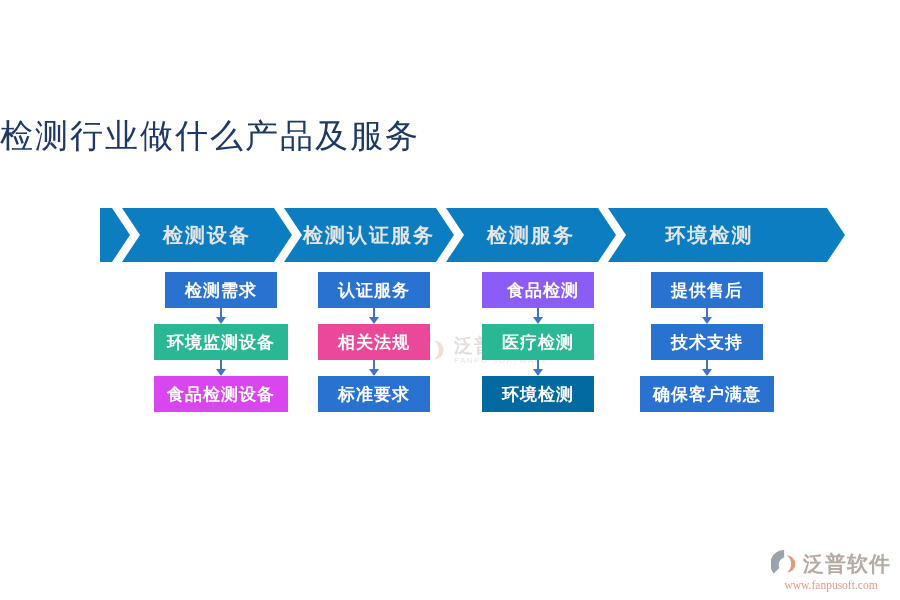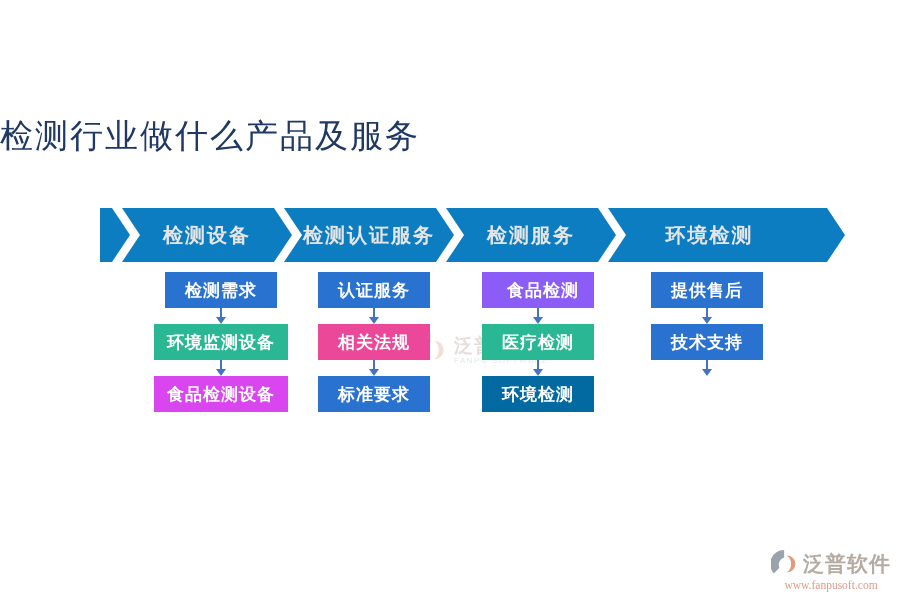--- a/index.html
+++ b/index.html
@@ -173,20 +173,21 @@
     <div class="step-box" style="background-color: rgb(42, 114, 208);">提供售后</div>
     <div class="down-arrow">
         <div class="stem"></div>
         <div class="head"></div>
       </div>
     <div class="step-box" style="background-color: rgb(42, 114, 208);">技术支持</div>
     <div class="down-arrow">
         <div class="stem"></div>
         <div class="head"></div>
       </div>
+    <div class="step-box" style="background-color: rgb(42, 114, 208);">确保客户满意</div>
   </div>
 
   <div class="watermark">
     <svg width="34" height="34" viewBox="0 0 32 32">
       <path d="M14 1 A15 15 0 0 0 3 26 L9 20 A8 8 0 0 1 14 9 Z" fill="#c6cdd3"></path>
       <path d="M17 7 A9 9 0 0 1 17 25 C23 21 23 11 17 7 Z" fill="#ecc2ae"></path>
     </svg>
     <div class="wm-text">
       <span class="wm-name">泛普软件</span>
       <span class="wm-sub">FANPU SOFTWARE</span>

